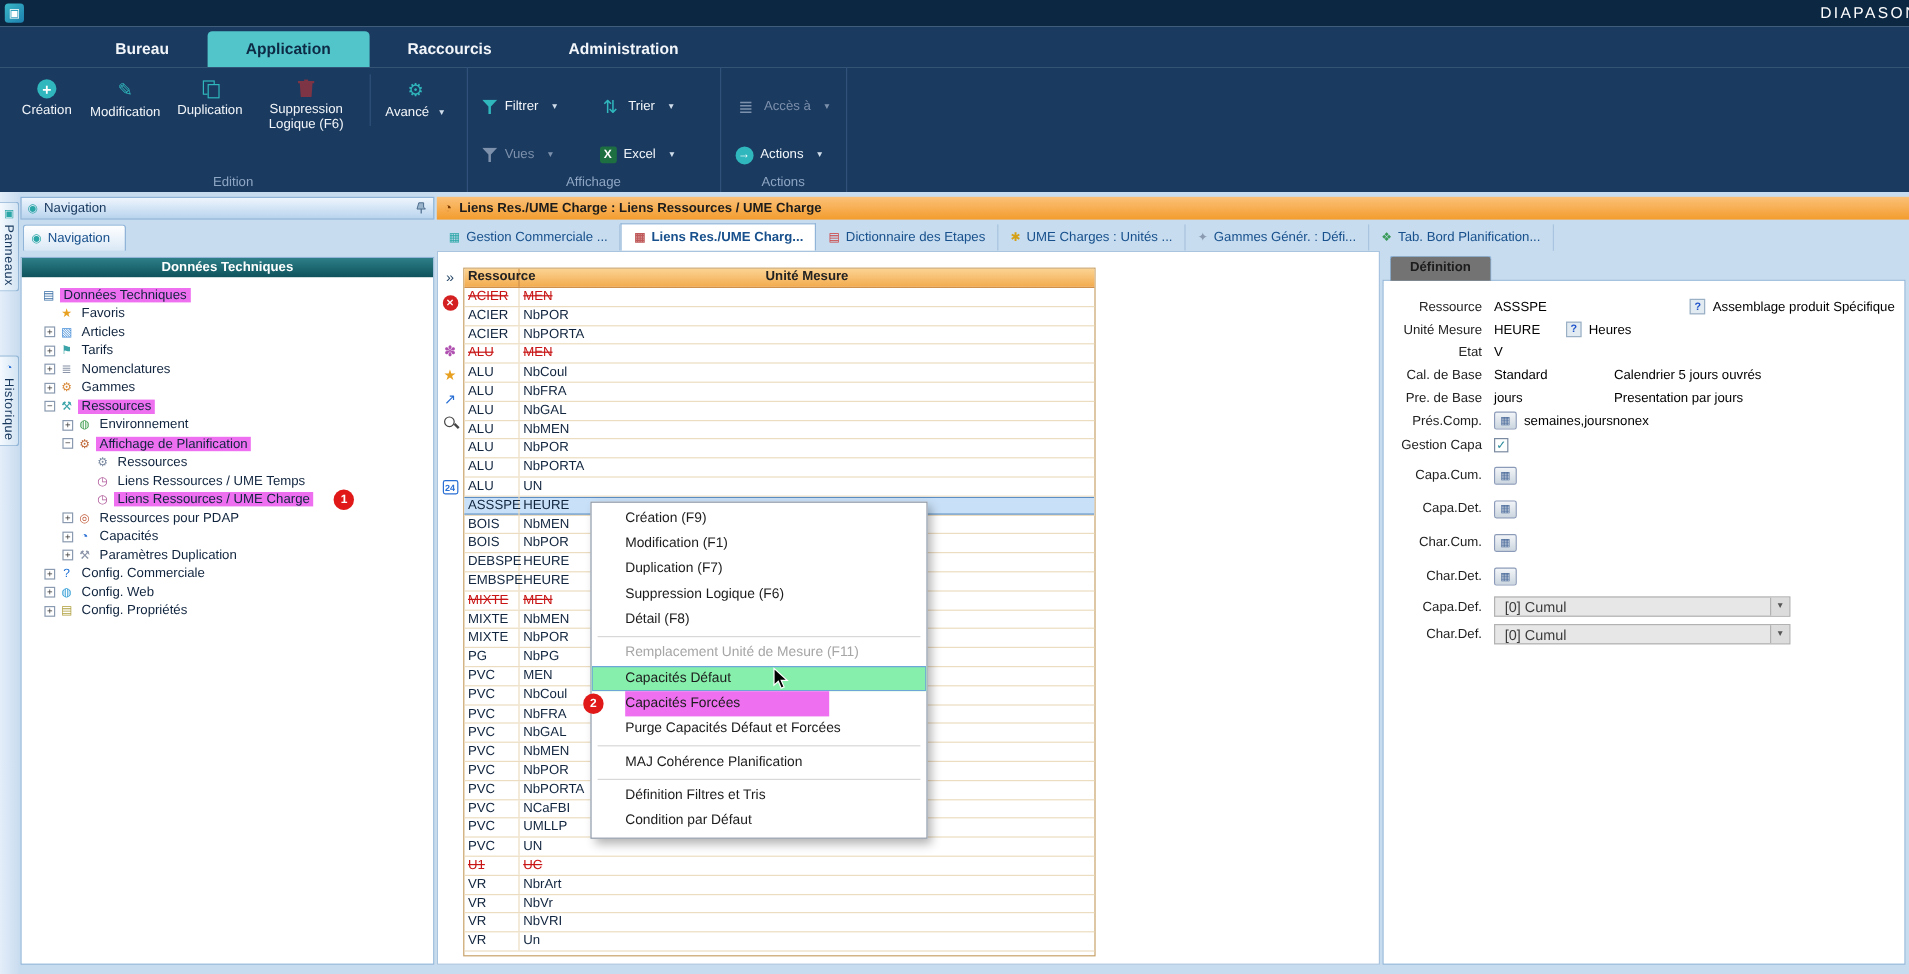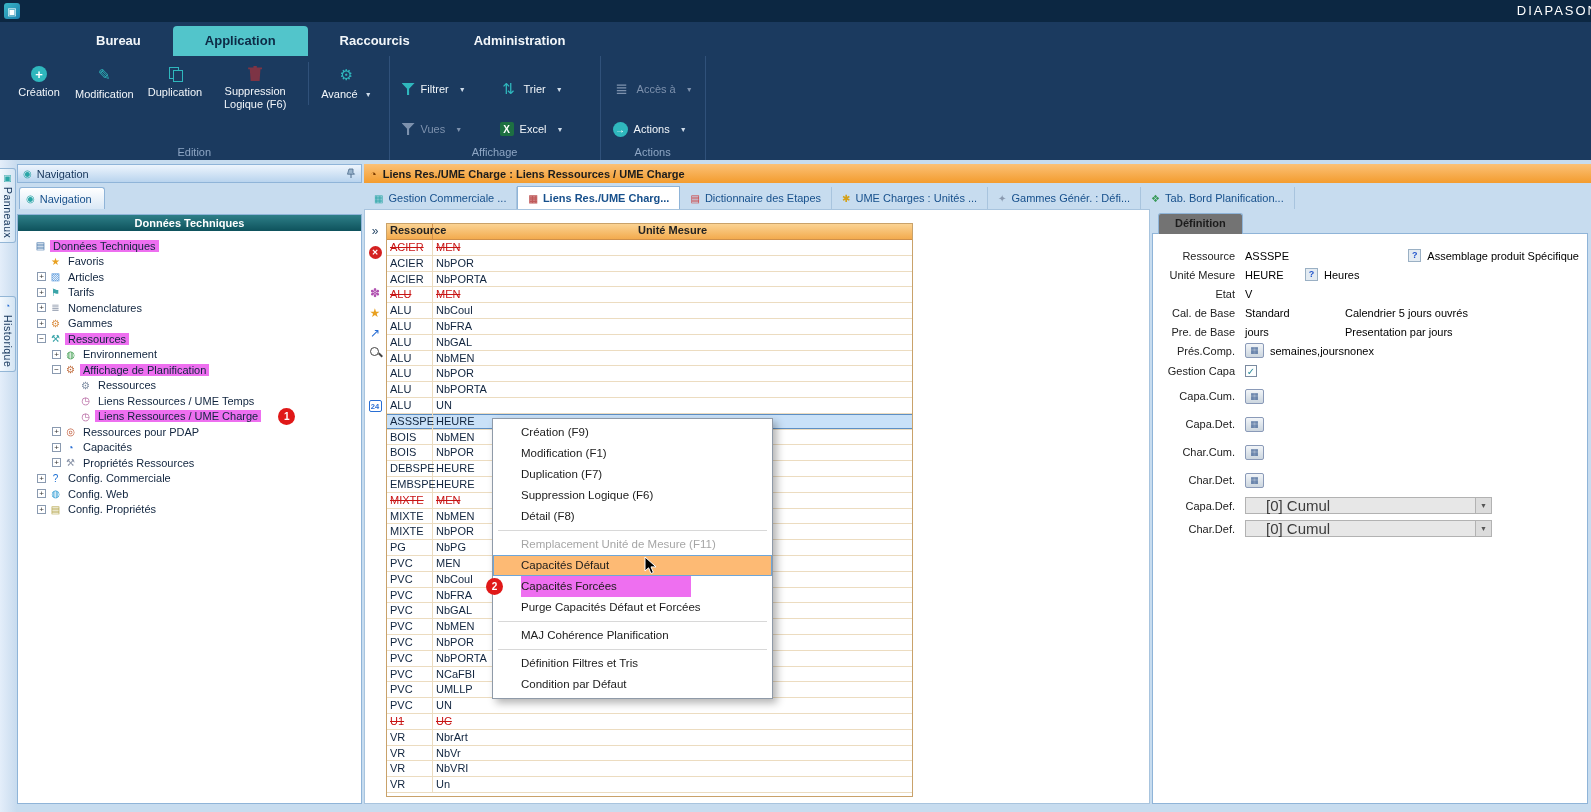--- a/index.html
+++ b/index.html
@@ -96,21 +96,21 @@
 .trow{display:flex;height:15.8px;line-height:15.8px;border-bottom:1px solid #ecdcc0;color:#10243e}
 .trow .c1{width:46px;padding-left:3px;border-right:1px solid #ecdcc0}
 .trow .c2{flex:1;padding-left:3px}
 .trow.rdel{color:#c81414;text-decoration:line-through}
 .trow.rsel{background:var(--selection-blue,#c9e1f8);box-shadow:inset 0 1px 0 #5d8fc4,inset 0 -1px 0 #5d8fc4}
 
 
 .ctxmenu{position:absolute;left:492px;top:418px;width:281px;background:#fff;border:1px solid #8f9aa8;box-shadow:4px 4px 8px rgba(0,0,0,.3);padding:3px 0;z-index:40}
 .mitem{position:relative;height:21px;line-height:21px;padding-left:28px;color:#1c1c1c;font-size:11.5px;white-space:nowrap}
 .mitem.mdis{color:#a6a6a6}
-.mitem.mhov{background:#fdba74;box-shadow:inset 0 0 0 1px #6ea6d8}
+.mitem.mhov{background:#86efac;box-shadow:inset 0 0 0 1px #6ea6d8}
 .mlabel.mpink{background:var(--highlight-pink,#ee6ff0);display:inline-block;padding-right:74px}
 .msep{height:1px;background:#d8d8d8;margin:3px 5px}
 .mbadge{position:absolute;left:-7px;top:2px}
 .cursor{position:absolute;left:644px;top:556px;z-index:60}
 
 
 .defpanel{position:absolute;left:1152px;right:3px;top:213px;bottom:8px}
 .def-tab{position:absolute;left:6px;top:0;height:21px;line-height:19px;padding:0 16px;background:#737373;border:1px solid #8fb4d8;border-bottom:none;border-radius:3px 3px 0 0;font-weight:bold;color:#1c1c1c;z-index:2;display:inline-block}
 .def-box{position:absolute;left:0;right:0;top:20px;bottom:0;background:#fff;border:1px solid #8fb4d8;padding:12px 6px 0 6px}
 .drow{display:flex;align-items:center;height:19px}
@@ -118,21 +118,21 @@
 .dlabel{width:76px;text-align:right;margin-right:10px;color:#222;flex:none}
 .dvalue{min-width:60px;color:#000}
 .dhelp{width:13px;height:13px;background:#e3ebf2;border:1px solid #9ab0c4;color:#2255cc;font-weight:bold;font-size:9px;line-height:11px;text-align:center;flex:none}
 .dhelp.push{margin-left:auto}
 .ddesc{margin-left:40px;color:#000;white-space:nowrap}
 .dhelp+.ddesc,.dicon+.ddesc{margin-left:6px}
 .ddesc.right{margin-left:6px;margin-right:2px}
 .dcheck{width:12px;height:12px;border:1px solid #7a8aa0;background:#fdfefe;color:#2a8a9a;font-size:10px;line-height:11px;text-align:center}
 .dicon{width:19px;height:15px;background:linear-gradient(180deg,#f2f5f8,#ccd6df);border:1px solid #8a9ab8;border-radius:2px;color:#4a6a9a;font-size:9px;line-height:13px;text-align:center;flex:none}
 .ddrop{width:247px;height:17px;background:#e7e7e7;border:1px solid #b2b2b2;display:flex;align-items:center;color:#3c3c3c}
-.ddtext{flex:1;padding-left:20px;font-size:15px}
+.ddtext{flex:1;padding-left:8px;font-size:12px}
 .ddcaret{width:16px;height:100%;border-left:1px solid #b2b2b2;background:#dcdcdc;text-align:center;font-size:7px;line-height:15px;color:#555}
 </style>
 </head>
 <body>
 
 <div class="titlebar">
   <div class="logo">▣</div>
   <div class="apptitle">DIAPASON</div>
 </div>
 
@@ -308,21 +308,21 @@
           <span class="tlabel">Ressources pour PDAP</span>
         </div>
         <div class="titem" style="padding-left: 34px;">
           <span class="exp">+</span>
           <span class="tic" style="color: rgb(42, 111, 212);">◔</span>
           <span class="tlabel">Capacités</span>
         </div>
         <div class="titem" style="padding-left: 34px;">
           <span class="exp">+</span>
           <span class="tic" style="color: rgb(138, 148, 168);">⚒</span>
-          <span class="tlabel">Propriétés Ressources</span>
+          <span class="tlabel">Paramètres Duplication</span>
         </div>
         <div class="titem" style="padding-left: 19px;">
           <span class="exp">+</span>
           <span class="tic" style="color: rgb(26, 111, 212);">?</span>
           <span class="tlabel">Config. Commerciale</span>
         </div>
         <div class="titem" style="padding-left: 19px;">
           <span class="exp">+</span>
           <span class="tic" style="color: rgb(42, 154, 212);">◍</span>
           <span class="tlabel">Config. Web</span>

